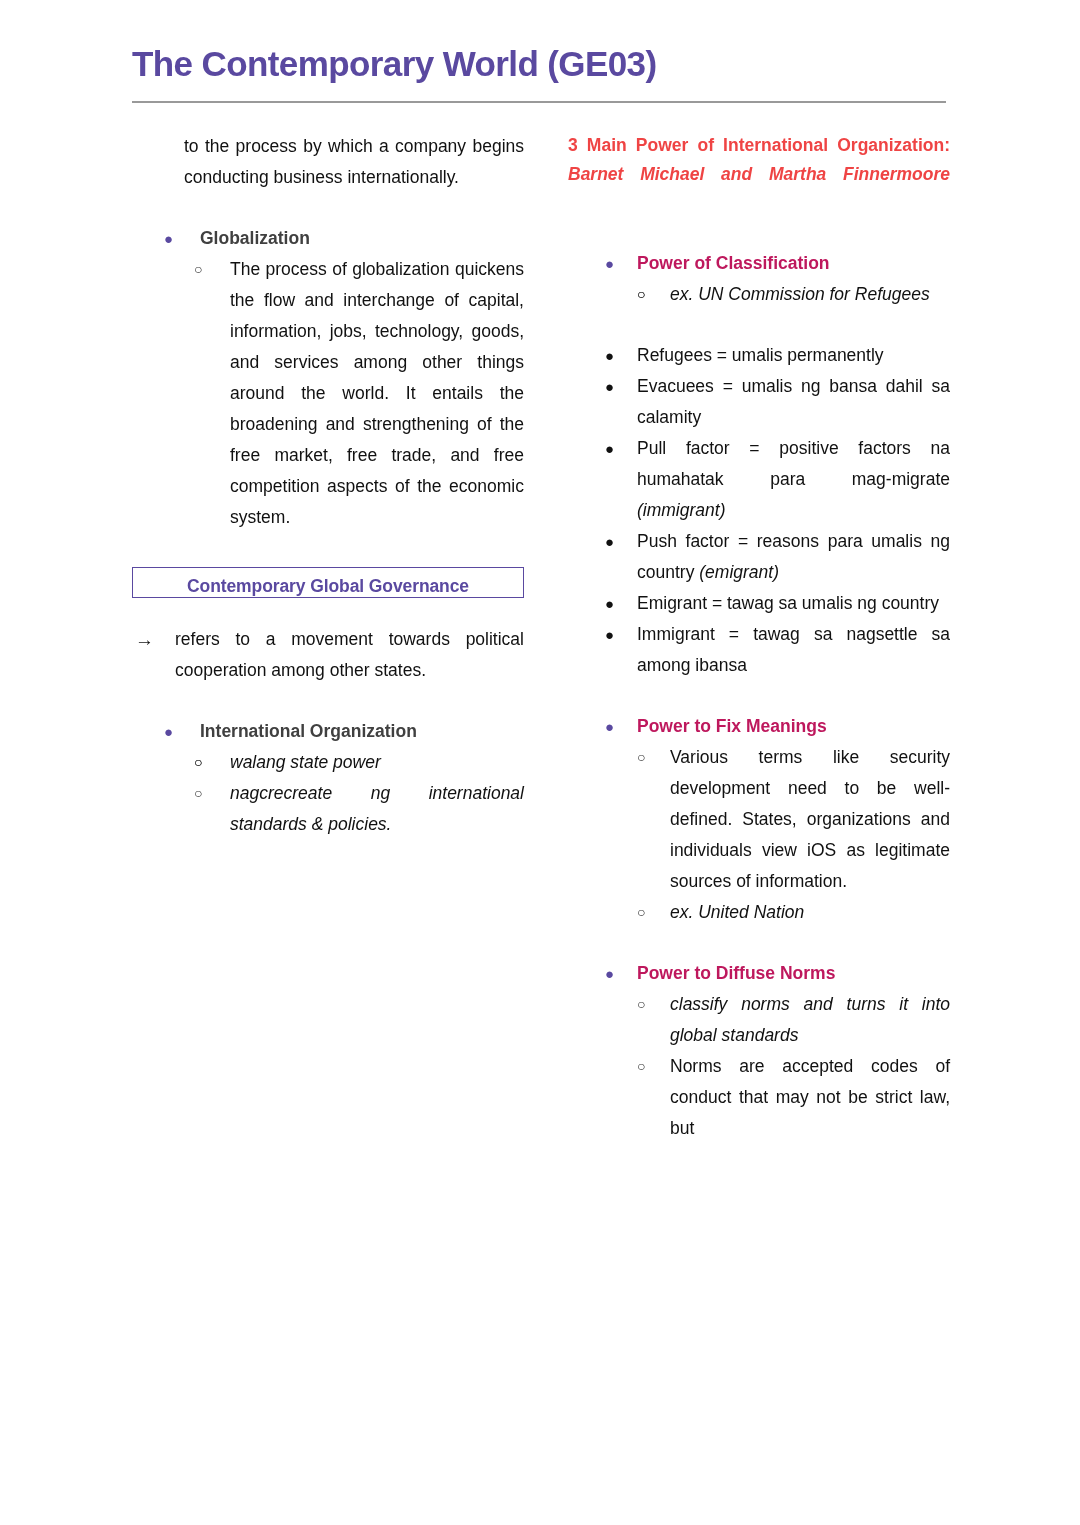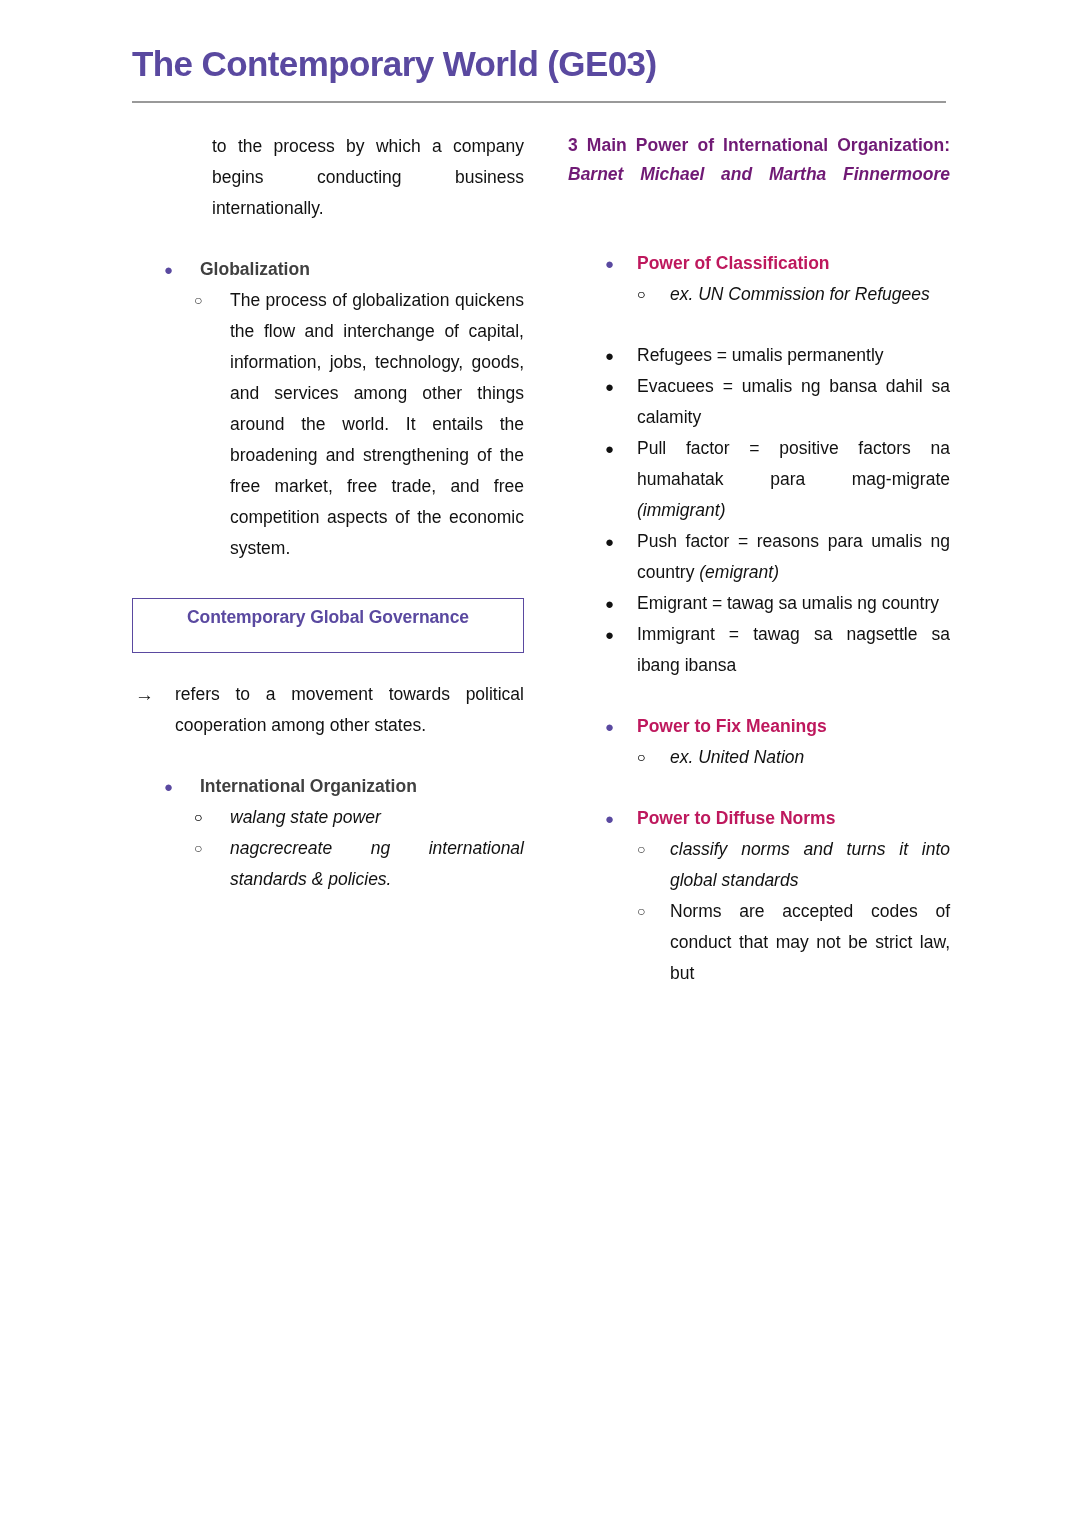--- a/index.html
+++ b/index.html
@@ -101,39 +101,39 @@
     margin-left: 3px;
   }
   .arrow-row > .marker {
     position: absolute; left: 0; top: 0;
     font-size: 19px; line-height: 31px; color: #111111;
   }
 
   
   .section-box {
     border: 1.6px solid #5a49a0;
-    padding: 7px 6px 24px 6px;
+    padding: 7px 6px 0 6px;
     text-align: center;
     margin-top: 34px;
     margin-bottom: 26px;
   }
   .section-box .box-label {
     font-size: 17.5px;
     font-weight: bold;
     color: #5a49a0;
     letter-spacing: -0.1px;
     line-height: 22px;
   }
 
   
   .rc-heading {
     font-size: 17.5px;
     line-height: 29px;
     font-weight: bold;
-    color: #701a75;
+    color: #ef4444;
     text-align: justify;
     text-justify: inter-word;
   }
   .rc-heading .it { font-style: italic; }
   .rc-heading::after {
     content: "";
     display: inline-block;
     width: 100%;
     height: 0;
   }
@@ -186,21 +186,21 @@
 
 <div class="page">
 
   <div class="title-wrap">
     <div class="doc-title">The Contemporary World (GE03)</div>
   </div>
   <div class="title-rule"></div>
 
   <div class="col col-left">
 
-    <div class="para j lvl-sub" style="margin-left:80px;">
+    <div class="para j lvl-sub" style="margin-left:52px;">
       <span>to the process by which a company begins conducting business internationally.</span>
     </div>
 
     <div class="spacer-md"></div>
 
     <div class="L1">
       <span class="marker">●</span>
       <span class="heading">Globalization</span>
     </div>
     <div class="L2">
@@ -275,31 +275,32 @@
     <div class="RF">
       <span class="marker">●</span>
       <div class="para j"><span>Push factor = reasons para umalis ng country </span><span class="it">(emigrant)</span></div>
     </div>
     <div class="RF">
       <span class="marker">●</span>
       <div class="para j"><span>Emigrant = tawag sa umalis ng country</span></div>
     </div>
     <div class="RF">
       <span class="marker">●</span>
-      <div class="para j"><span>Immigrant = tawag sa nagsettle sa ibang ibansa</span></div>
+      <div class="para j"><span>Immigrant = tawag sa nagsettle sa among ibansa</span></div>
     </div>
 
     <div class="spacer-md"></div>
 
     <div class="R1">
       <span class="marker">●</span>
       <span class="heading">Power to Fix Meanings</span>
     </div>
     <div class="R2">
       <span class="marker">○</span>
+      <div class="para j">Various terms like security development need to be well-defined. States, organizations and individuals view iOS as legitimate sources of information.</div>
     </div>
     <div class="R2">
       <span class="marker">○</span>
       <div class="para j it">ex. United Nation</div>
     </div>
 
     <div class="spacer-md"></div>
 
     <div class="R1">
       <span class="marker">●</span>

